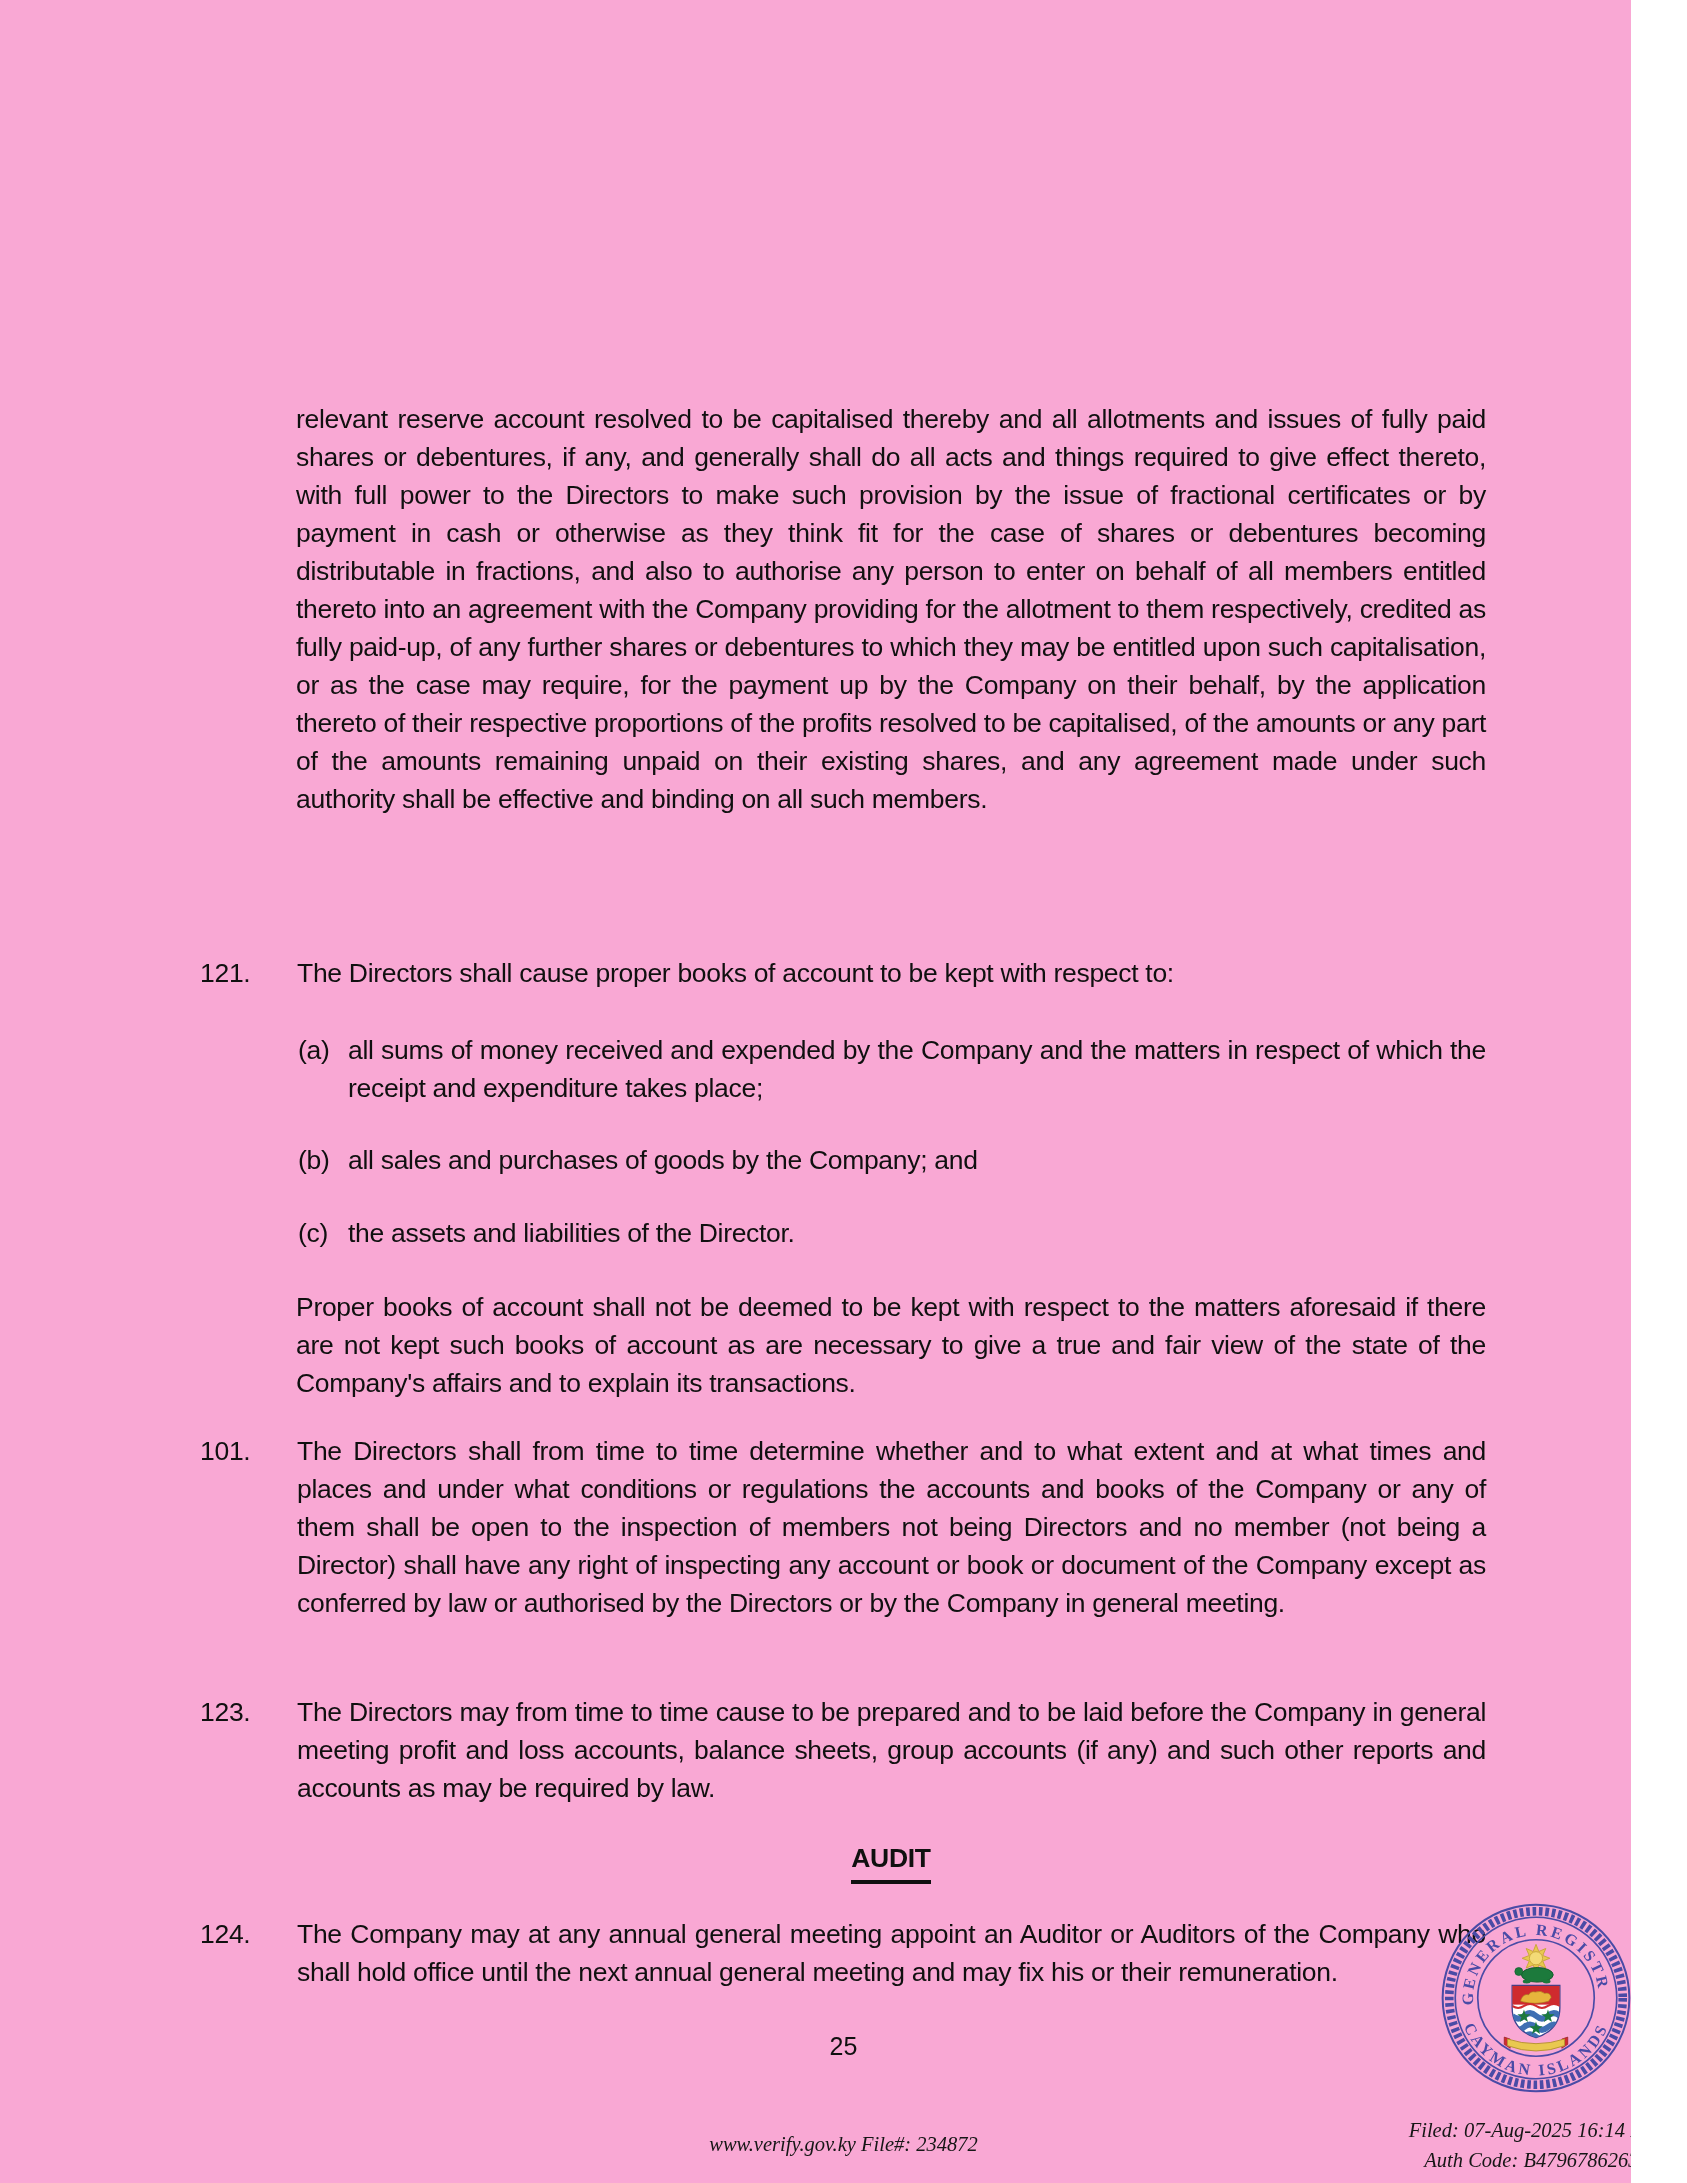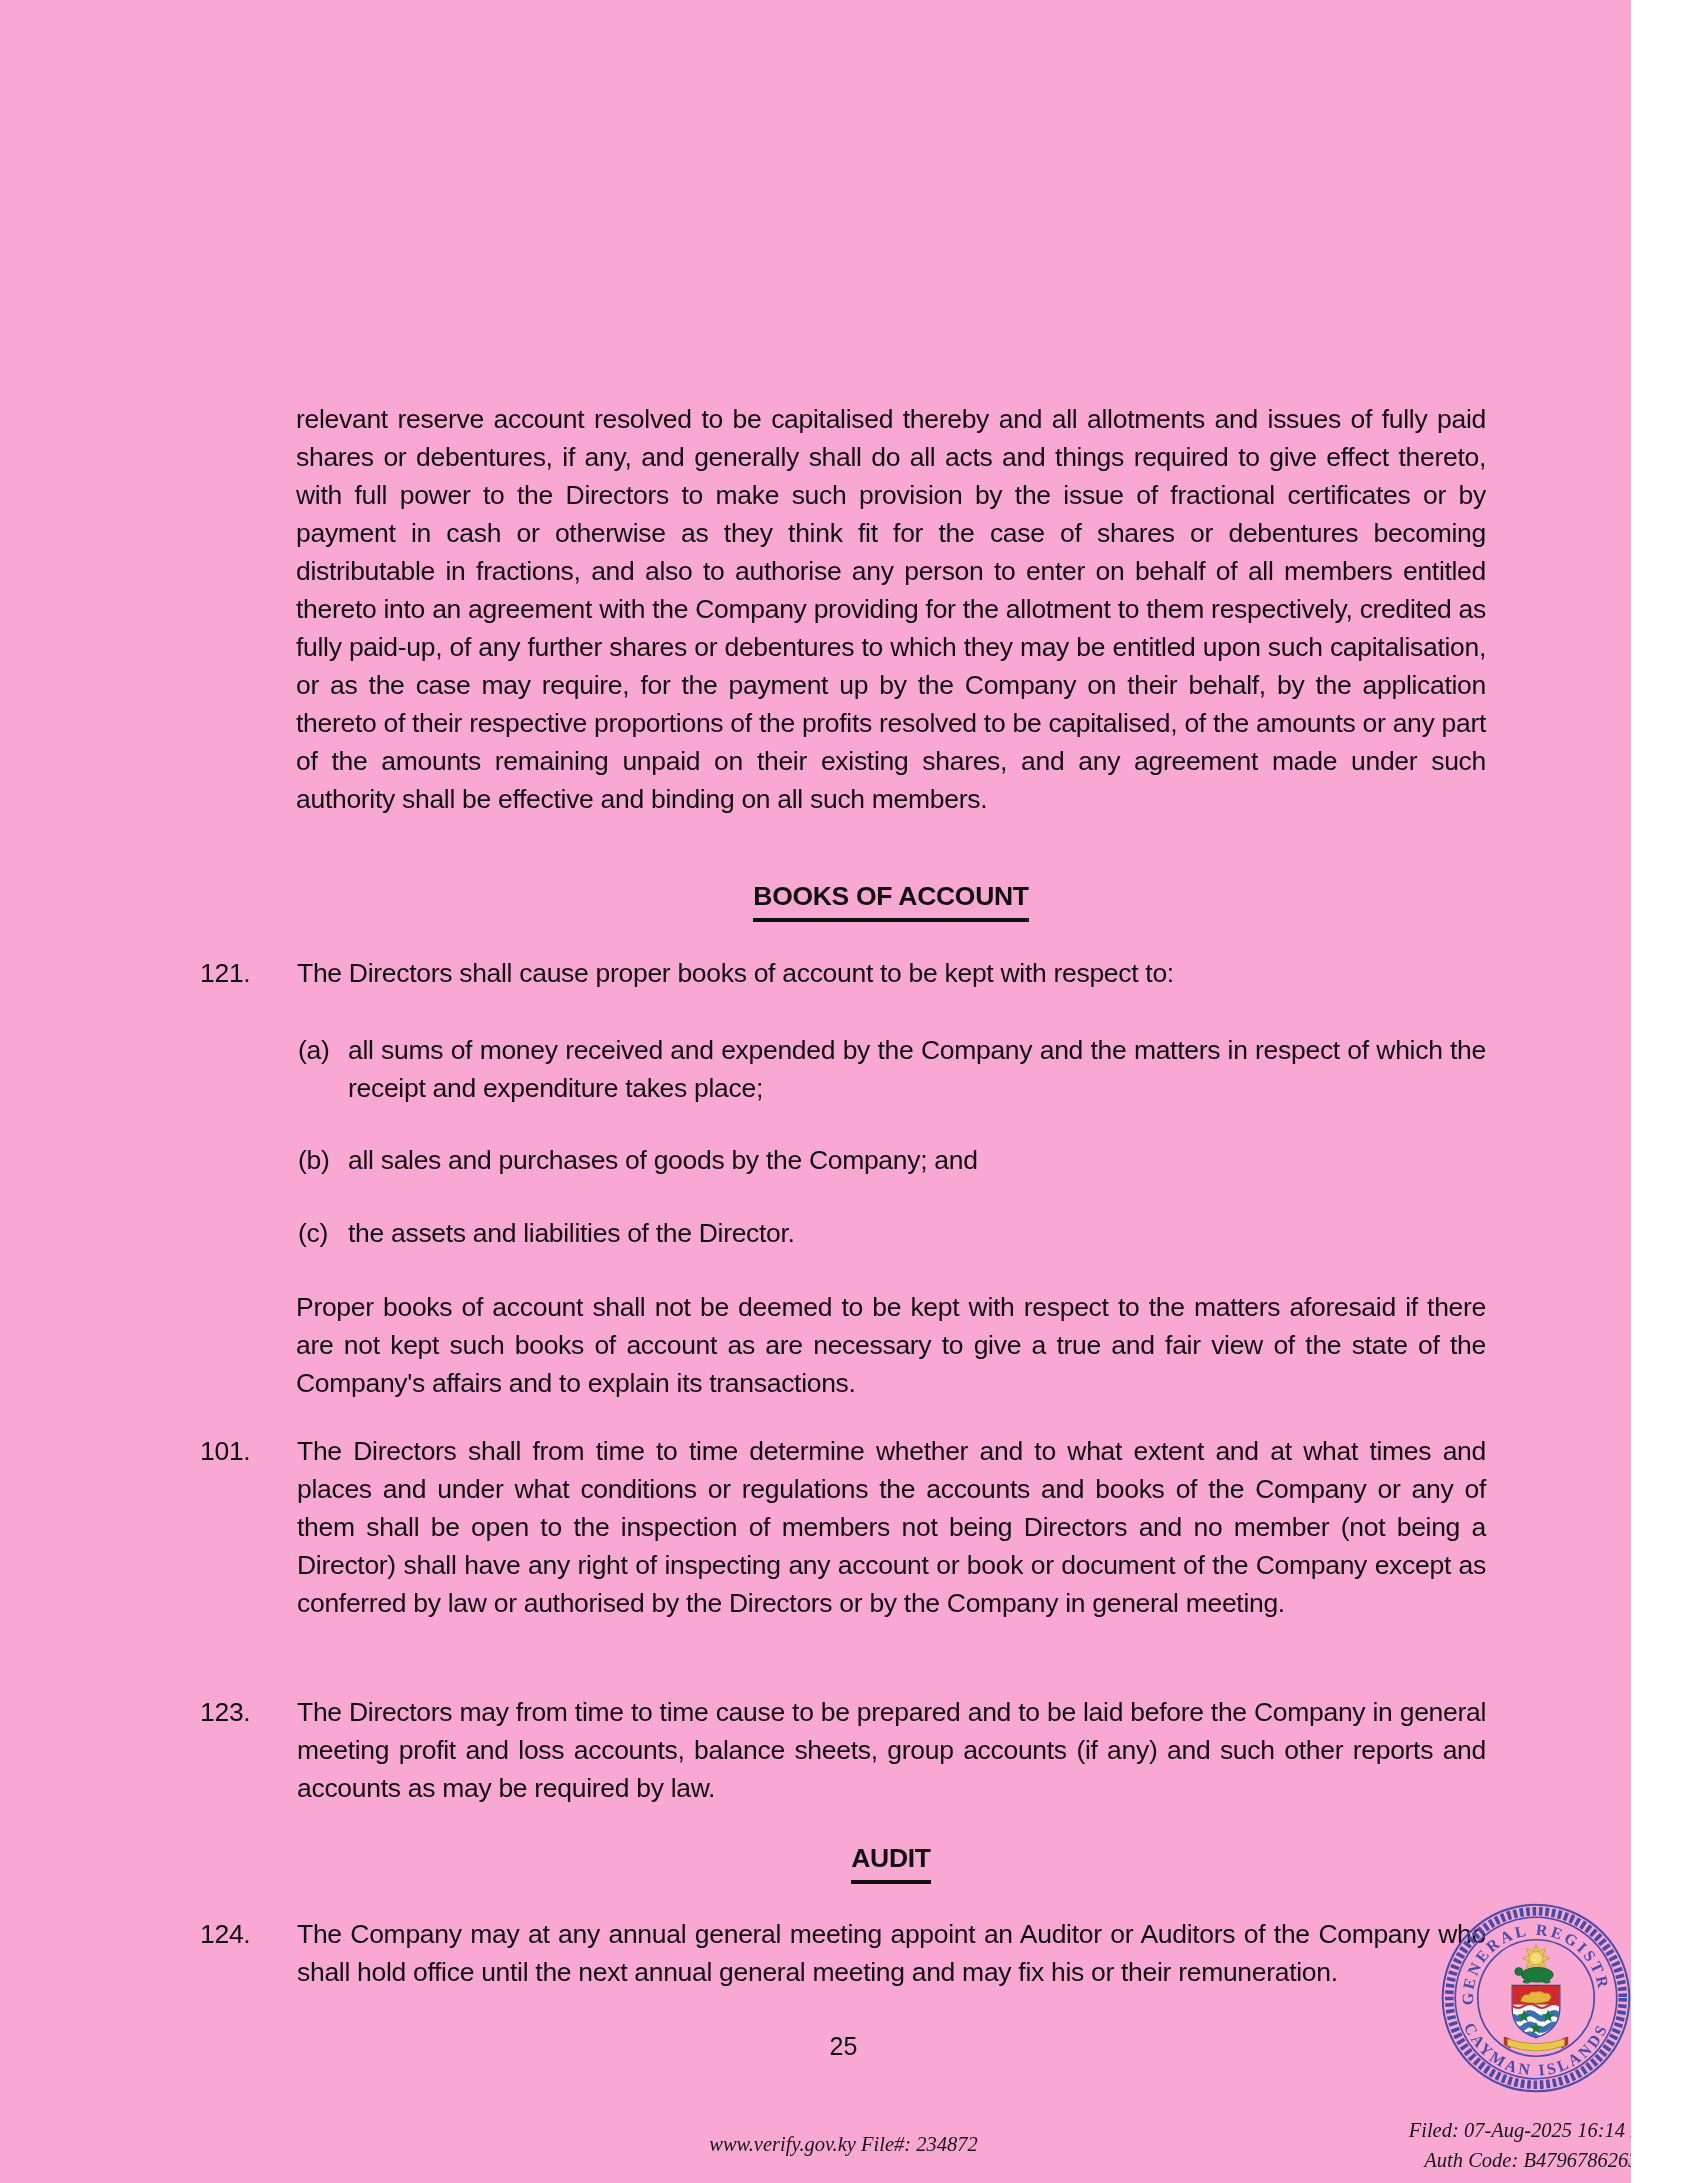--- a/index.html
+++ b/index.html
@@ -102,23 +102,20 @@
     color:#161616;
   }
 </style>
 </head>
 <body>
 
 <div class="page">
 
   <div class="para" style="top:400px">relevant reserve account resolved to be capitalised thereby and all allotments and issues of fully paid shares or debentures, if any, and generally shall do all acts and things required to give effect thereto, with full power to the Directors to make such provision by the issue of fractional certificates or by payment in cash or otherwise as they think fit for the case of shares or debentures becoming distributable in fractions, and also to authorise any person to enter on behalf of all members entitled thereto into an agreement with the Company providing for the allotment to them respectively, credited as fully paid-up, of any further shares or debentures to which they may be entitled upon such capitalisation, or as the case may require, for the payment up by the Company on their behalf, by the application thereto of their respective proportions of the profits resolved to be capitalised, of the amounts or any part of the amounts remaining unpaid on their existing shares, and any agreement made under such authority shall be effective and binding on all such members.</div>
 
-  <div class="heading" style="top:877px">
-    <span class="u">BOOKS OF ACCOUNT</span>
-  </div>
 
   <div class="item" style="top:954px">
     <div class="num">121.</div>
     <div class="body">The Directors shall cause proper books of account to be kept with respect to:</div>
   </div>
 
   <div class="sub" style="top:1031px">
     <div class="lbl">(a)</div>
     <div class="stext">all sums of money received and expended by the Company and the matters in respect of which the receipt and expenditure takes place;</div>
   </div>

